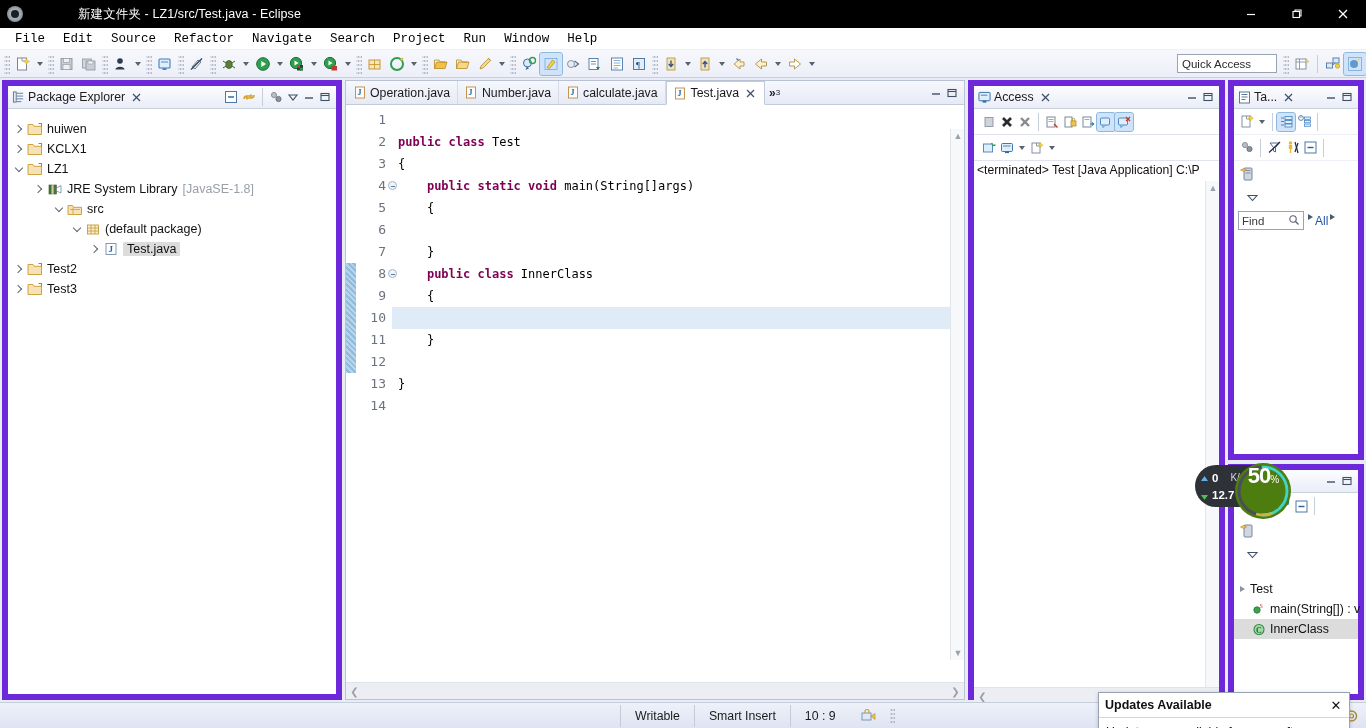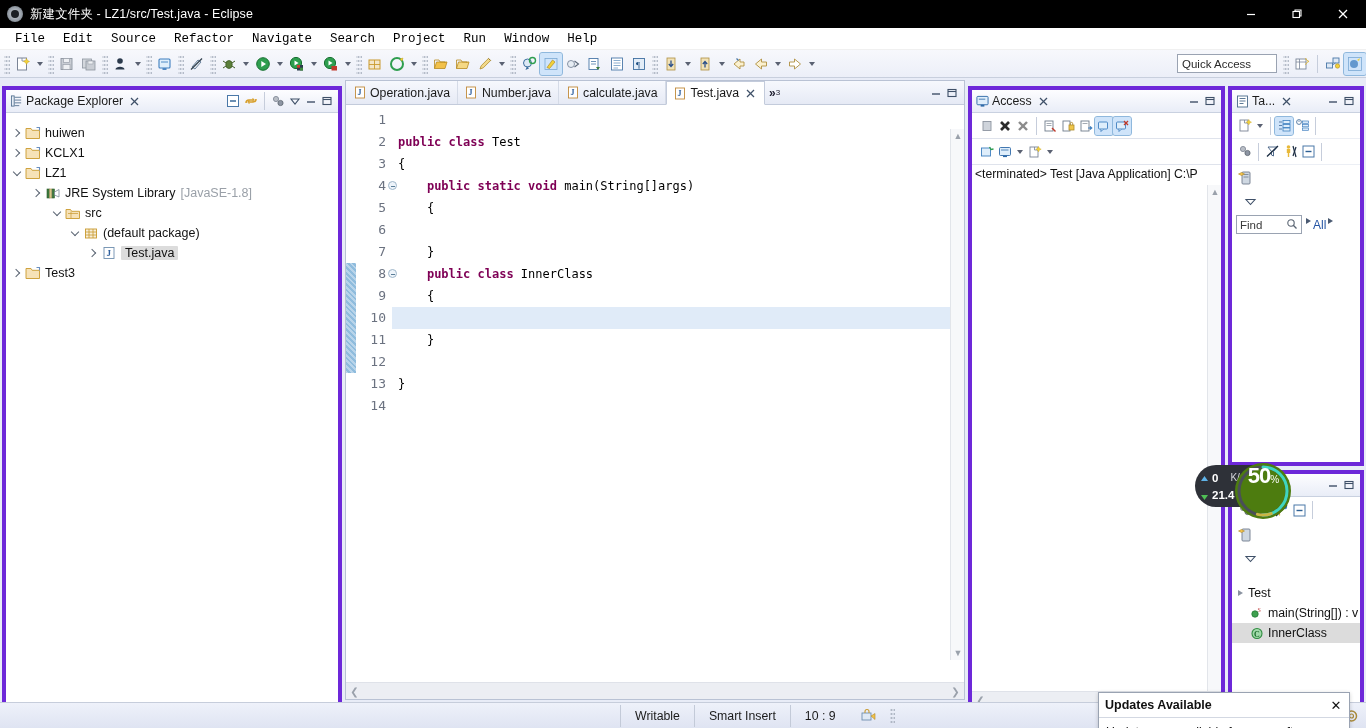--- a/index.html
+++ b/index.html
@@ -9,21 +9,21 @@
     font-family: "Liberation Sans", sans-serif;
     font-size: 12px;
     background: #e8ecf7;
   }
   #app { position: relative; width: 1366px; height: 728px; }
 
   
   .titlebar {
     position: absolute; left: 0; top: 0; width: 1366px; height: 28px;
     background: #000; color: #fff;
-    display: flex; align-items: center;
+    display: flex; align-items: center; gap: 48px;
   }
   .title-icon {
     width: 16px; height: 16px; margin-left: 7px; margin-right: 7px;
     border-radius: 50%;
     background: radial-gradient(circle at 50% 50%, #cfd4da 0%, #9aa2ab 55%, #5d656e 100%);
     position: relative; flex: none;
   }
   .title-icon::after {
     content: ""; position: absolute; left: 4px; top: 4px; width: 8px; height: 8px;
     border-radius: 50%; background: #1b1f24;
@@ -79,21 +79,21 @@
     font-size: 11.5px; color: #2a2a2a; flex: none;
   }
 
   
   .workbench {
     position: absolute; left: 0; top: 78px; width: 1366px; height: 624px;
     background: #e8ecf7;
   }
 
   
-  .panel { position: absolute; background: #fff; border: 4px solid #6d28d9; margin-top: 6px; }
+  .panel { position: absolute; background: #fff; border: 6px solid #6d28d9; }
   .panel-head {
     height: 23px; display: flex; align-items: center;
     background: linear-gradient(to bottom, #fdfdff 0%, #e9edf7 100%);
     border-bottom: 1px solid #c9d1e0;
     padding-left: 4px;
   }
   .panel-title {
     font-size: 12.3px; color: #1c1c1c; white-space: nowrap; margin-left: 3px;
   }
   .panel-x {
@@ -703,20 +703,30 @@
           <span class="tw collapsed" style="margin-left:18px"></span>
           <span class="ticon">
             <svg width="16" height="14" viewBox="0 0 16 14">
               <rect x="3" y="1.5" width="10" height="11" fill="#fff" stroke="#6f8faf" stroke-width=".9"></rect>
               <text x="5.5" y="10" font-size="9" font-family="serif" fill="#2d5f9e" font-weight="bold">J</text>
             </svg>
           </span>
           <span class="tlabel sel-soft">Test.java</span>
         </div>
 
+        <div class="tree-row" style="padding-left:4px">
+          <span class="tw collapsed"></span>
+          <span class="ticon">
+            <svg width="16" height="14" viewBox="0 0 16 14">
+              <path d="M1 12.5 V2.5 H6 L7.2 4.3 H14.5 V12.5 Z" fill="#f6e2b8" stroke="#c99a2e" stroke-width=".9"></path>
+              <path d="M11.5 1.5 L14.5 1.5 L14.5 4.5" fill="none" stroke="#6a8fbf" stroke-width="1.1"></path>
+            </svg>
+          </span>
+          <span class="tlabel">Test2</span>
+        </div>
 
         <div class="tree-row" style="padding-left:4px">
           <span class="tw collapsed"></span>
           <span class="ticon">
             <svg width="16" height="14" viewBox="0 0 16 14">
               <path d="M1 12.5 V2.5 H6 L7.2 4.3 H14.5 V12.5 Z" fill="#f6e2b8" stroke="#c99a2e" stroke-width=".9"></path>
               <path d="M11.5 1.5 L14.5 1.5 L14.5 4.5" fill="none" stroke="#6a8fbf" stroke-width="1.1"></path>
             </svg>
           </span>
           <span class="tlabel">Test3</span>
@@ -1192,21 +1202,21 @@
           </span>
           <span class="net-val">0</span>
           <span class="net-unit">K/s</span>
         </div>
         <div class="net-row">
           <span class="net-down">
             <svg width="9" height="9" viewBox="0 0 9 9">
                 <path d="M4.5 8 L8 3 H1 Z" fill="#4fbf55"></path>
               </svg>
           </span>
-          <span class="net-val">21.4</span>
+          <span class="net-val">12.7</span>
           <span class="net-unit">K/s</span>
         </div>
       </div>
       <div class="net-gauge">
         <svg width="56" height="56" viewBox="0 0 56 56">
           <circle cx="28" cy="28" r="24" fill="none" stroke="#4a4f58" stroke-width="3"></circle>
           <circle id="gauge-arc" cx="28" cy="28" r="24" fill="none" stroke="#3fd6bd" stroke-width="3" stroke-linecap="round" transform="rotate(-90 28 28)" stroke-dasharray="75.4 150.8"></circle>
           <circle cx="28" cy="28" r="24" fill="none" stroke="#c9b544" stroke-width="3" stroke-linecap="round" transform="rotate(70 28 28)" stroke-dasharray="14 150.8"></circle>
         </svg>
         <span class="net-pct"><span>50</span><small>%</small></span>

